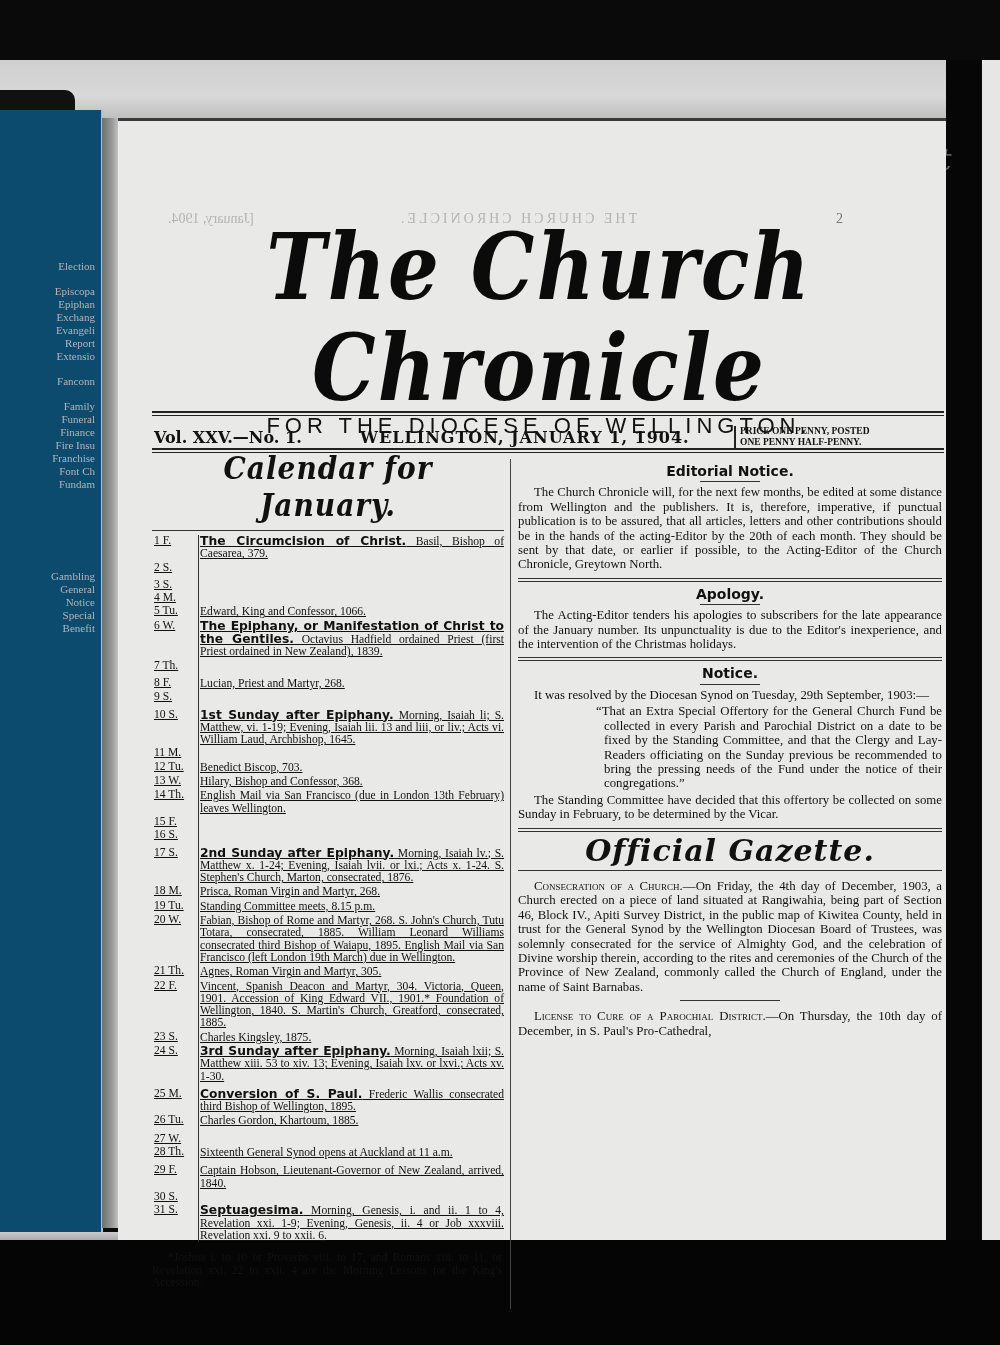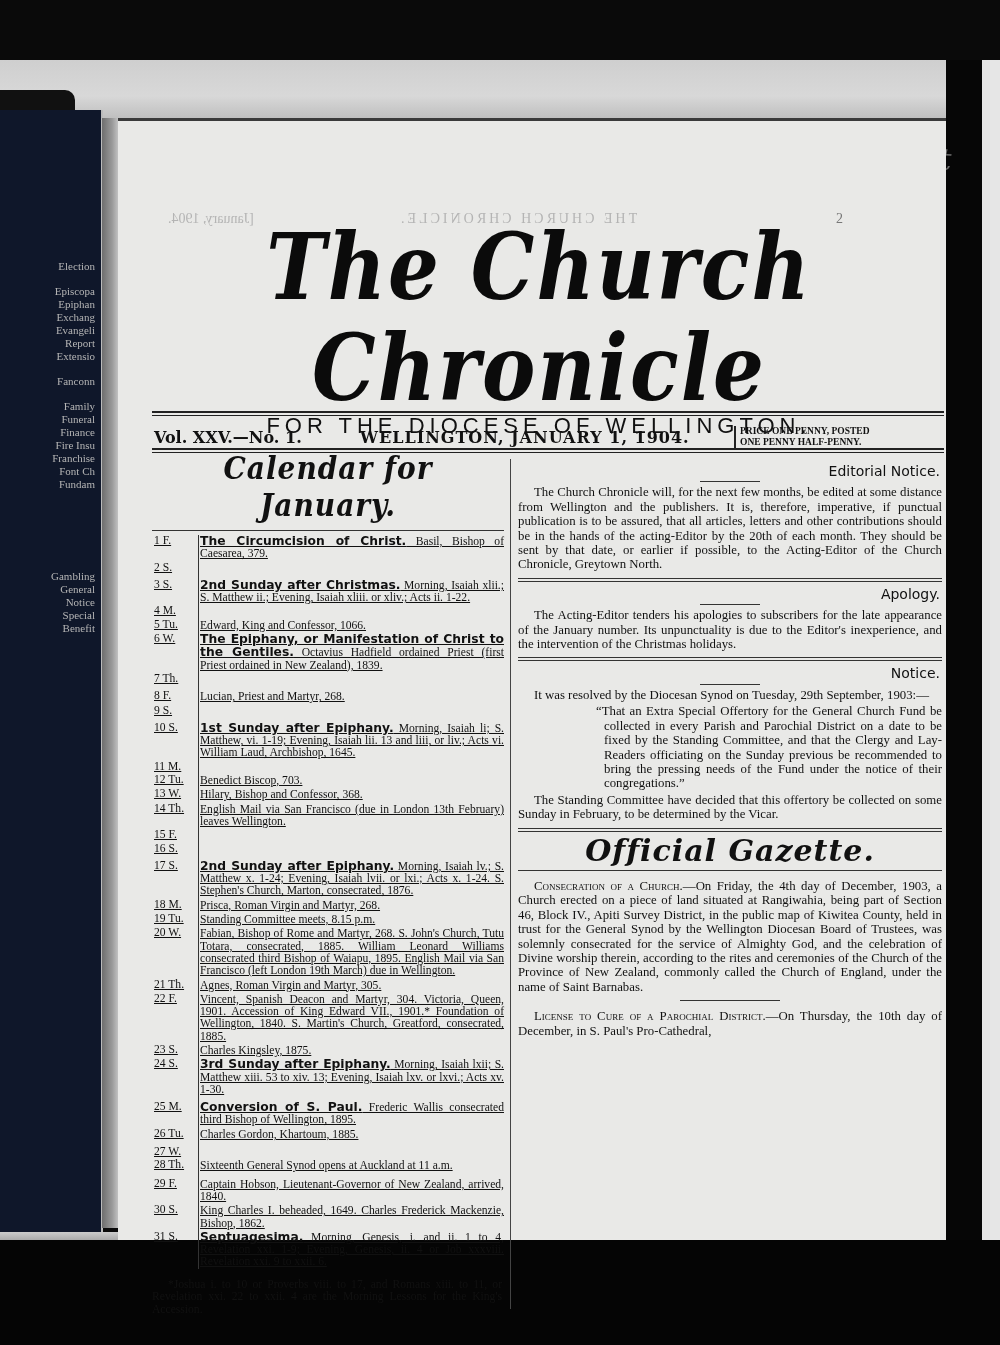--- a/index.html
+++ b/index.html
@@ -10,21 +10,21 @@
       color: #111;
       position: relative;
     }
     
     .frame-top-strip {
       position: absolute; left: 0; top: 60px; width: 1000px; height: 60px;
       background: linear-gradient(#cfcfcf, #d8d8d8 60%, #bdbdbd);
     }
     .left-page {
       position: absolute; left: 0; top: 110px; width: 103px; height: 1130px;
-      background: #0f172a;
+      background: #0c4a6e;
       border-right: 2px solid #bbb;
     }
     .left-page .ghost {
       position: absolute; right: 6px; font-size: 11px; color: #b5b5b5; text-align: right; line-height: 13px;
       font-family: "Liberation Serif", serif;
     }
     .left-binding {
       position: absolute; left: 0; top: 90px; width: 75px; height: 22px;
       background: #111; border-radius: 0 10px 0 0;
     }
@@ -122,21 +122,21 @@
     .cal-row .txt { flex: 1; padding-left: 2px; text-align: justify; text-indent: -0px; }
     .cal-row .txt .feast { font-family: "DejaVu Sans", sans-serif; font-weight: bold; font-size: 12.3px; }
     .cal-row.gap { margin-top: 5px; }
     .footnote {
       font-family: "Liberation Serif", serif; font-size: 11.6px; line-height: 12.5px;
       text-align: justify; margin-top: 10px; text-indent: 16px; padding-right: 2px;
     }
 
     .right-col { position: absolute; left: 400px; top: 340px; width: 424px; font-family: "Liberation Serif", serif; font-size: 12.8px; line-height: 14.4px; }
     .sec-heading {
-      text-align: right; font-family: "DejaVu Sans", sans-serif; font-weight: normal; font-size: 14px;
+      text-align: center; font-family: "DejaVu Sans", sans-serif; font-weight: bold; font-size: 14px;
       padding: 3px 2px 3px;
     }
     .sec-underline { width: 60px; height: 1px; background: #333; margin: 0 auto 3px; }
     .para { text-align: justify; text-indent: 16px; margin-bottom: 6px; }
     .quote { text-align: justify; margin-left: 86px; margin-bottom: 2px; text-indent: -8px; }
     .sc { font-variant: small-caps; }
     .sec-rule { height: 4px; border-top: 1px solid #333; border-bottom: 1px solid #333; margin: 6px 0 2px; }
     .gazette-heading {
       text-align: center; font-family: "DejaVu Serif", serif; font-style: italic; font-weight: bold;
       font-size: 30px; padding: 10px 0 8px; letter-spacing: 1px;
@@ -212,21 +212,20 @@
     <div class="cal-row">
           <span class="day">1 F.</span>
           <span class="txt"><span class="feast">The Circumcision of Christ.</span><span> Basil, Bishop of Caesarea, 379.</span></span>
         </div>
         <div class="cal-row">
           <span class="day">2 S.</span>
           <span class="txt"><span class="feast"></span><span></span></span>
         </div>
         <div class="cal-row gap">
           <span class="day">3 S.</span>
-          <span class="txt"><span class="feast">2nd Sunday after Christmas.</span><span> Morning, Isaiah xlii.; S. Matthew ii.; Evening, Isaiah xliii. or xliv.; Acts ii. 1-22.</span></span>
         </div>
         <div class="cal-row">
           <span class="day">4 M.</span>
           <span class="txt"><span class="feast"></span><span></span></span>
         </div>
         <div class="cal-row">
           <span class="day">5 Tu.</span>
           <span class="txt"><span class="feast"></span><span>Edward, King and Confessor, 1066.</span></span>
         </div>
         <div class="cal-row">
@@ -320,21 +319,20 @@
         <div class="cal-row">
           <span class="day">28 Th.</span>
           <span class="txt"><span class="feast"></span><span>Sixteenth General Synod opens at Auckland at 11 a.m.</span></span>
         </div>
         <div class="cal-row gap">
           <span class="day">29 F.</span>
           <span class="txt"><span class="feast"></span><span>Captain Hobson, Lieutenant-Governor of New Zealand, arrived, 1840.</span></span>
         </div>
         <div class="cal-row">
           <span class="day">30 S.</span>
-          <span class="txt"><span class="feast"></span><span>King Charles I. beheaded, 1649. Charles Frederick Mackenzie, Bishop, 1862.</span></span>
         </div>
         <div class="cal-row">
           <span class="day">31 S.</span>
           <span class="txt"><span class="feast">Septuagesima.</span><span> Morning, Genesis, i. and ii. 1 to 4, Revelation xxi. 1-9; Evening, Genesis, ii. 4 or Job xxxviii. Revelation xxi. 9 to xxii. 6.</span></span>
         </div>
       </div>
     <div class="footnote">*Joshua i. to 10 or Proverbs viii. to 17, and Romans xiii. to 11, or Revelation xxi. 22 to xxii. 4 are the Morning Lessons for the King's Accession.</div>
   </div>
 
   <div class="right-col">

